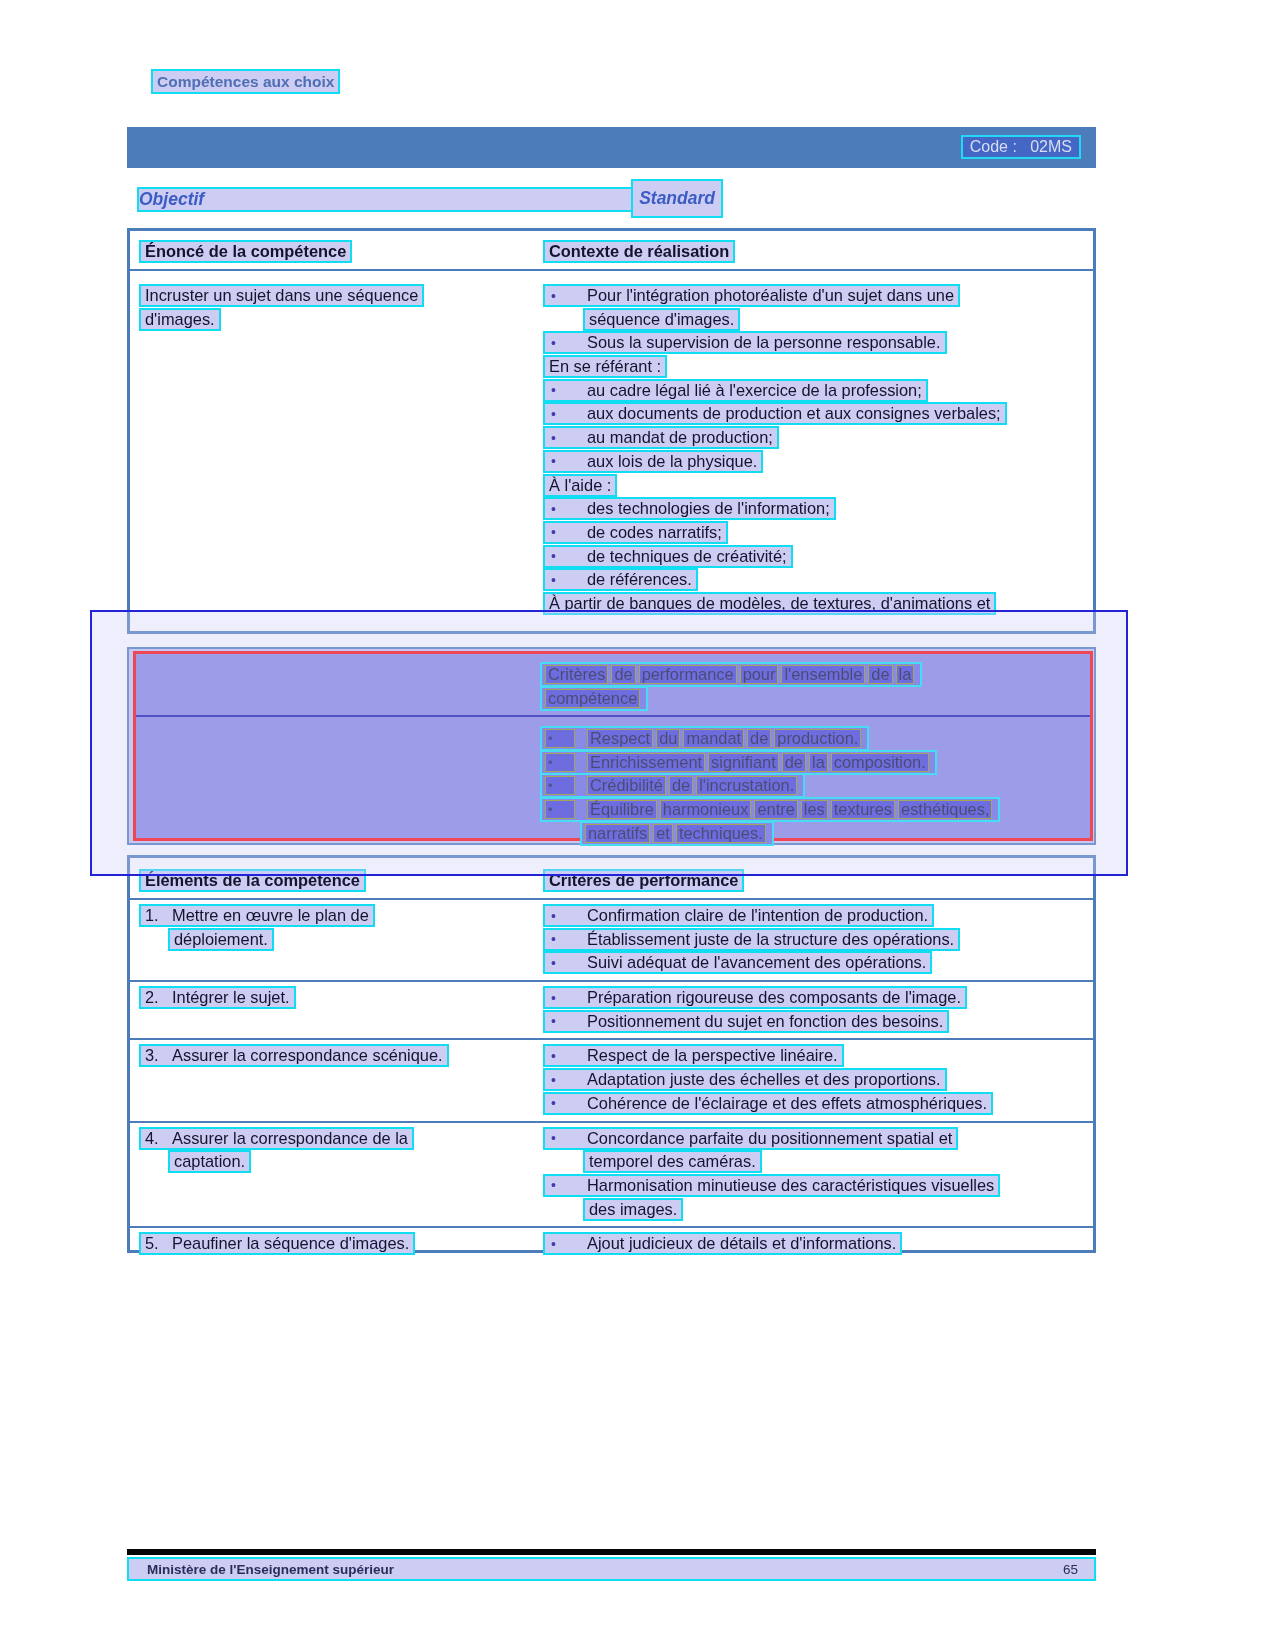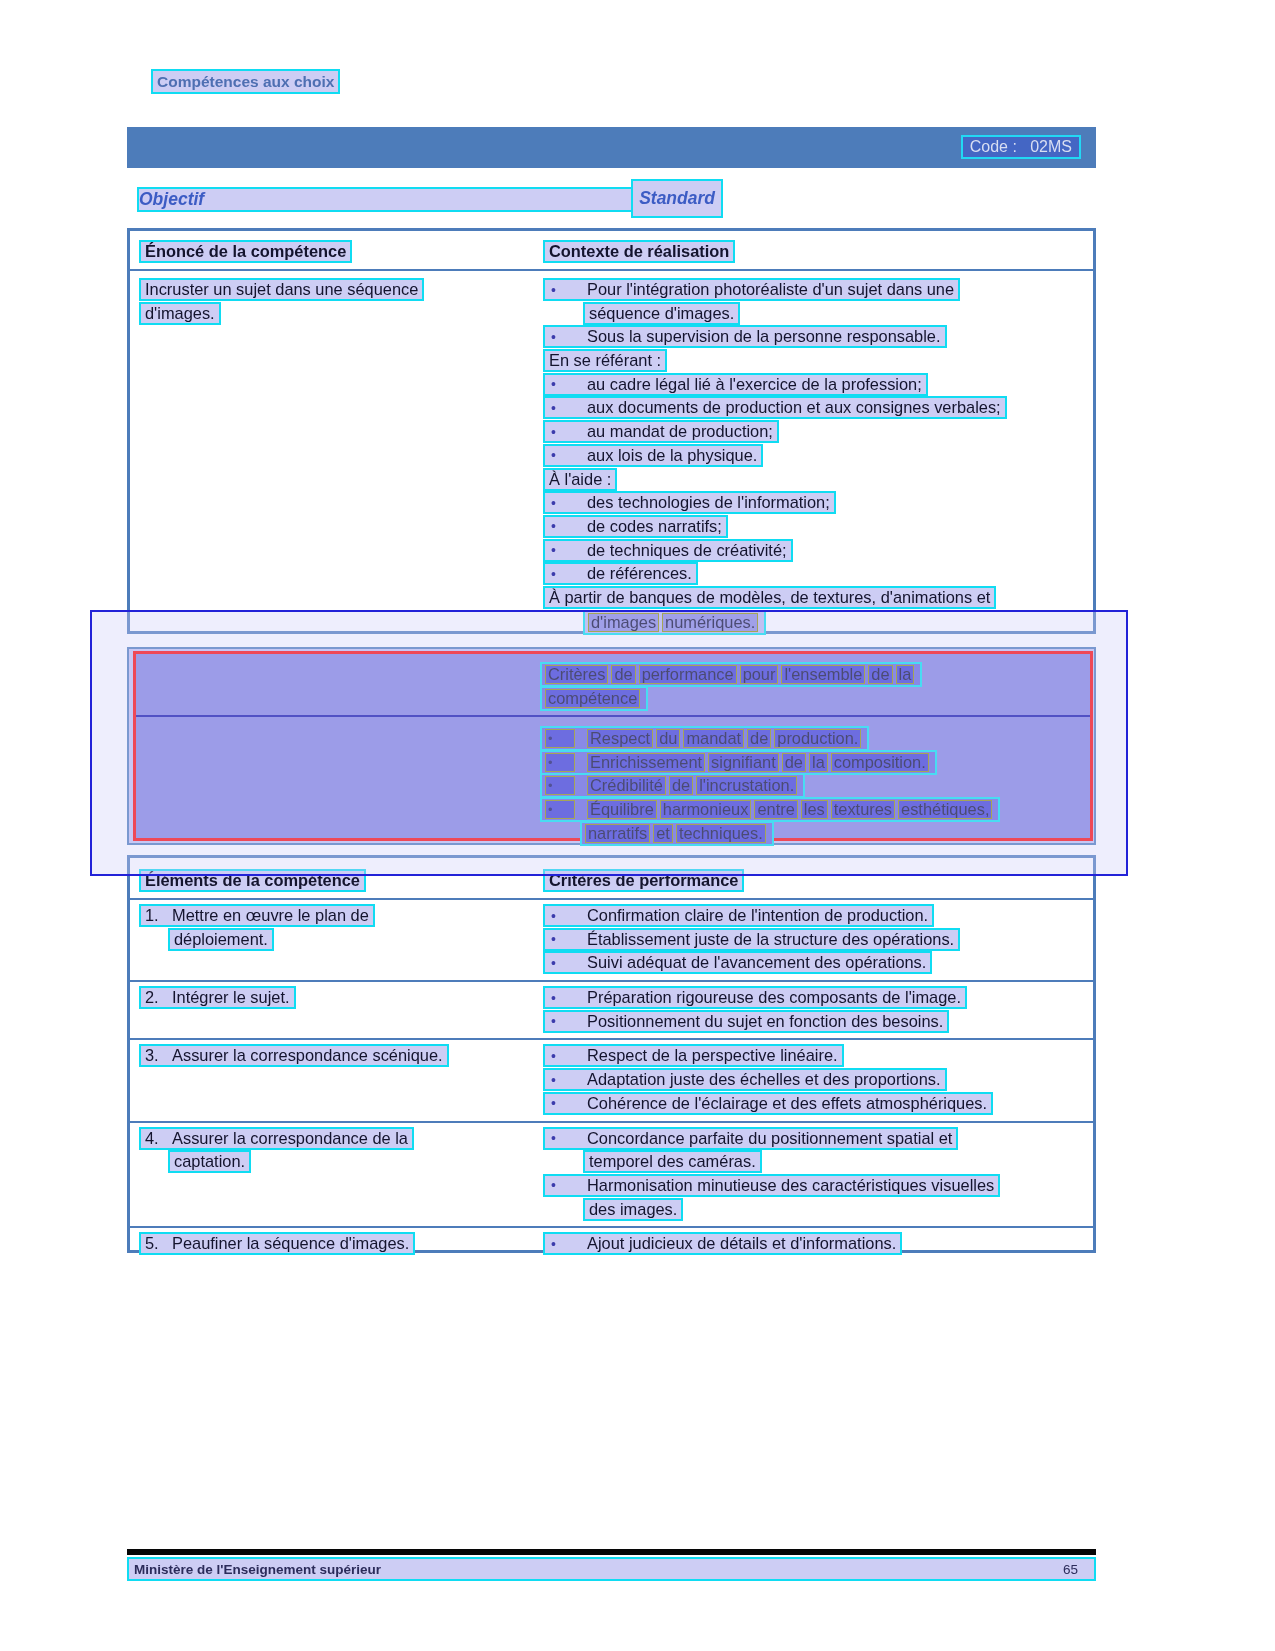--- a/index.html
+++ b/index.html
@@ -25,21 +25,21 @@
              border:2px solid #10dcf2;box-sizing:border-box;display:flex;align-items:center;
              justify-content:space-between;}
   .ital{font-style:italic;font-weight:bold;color:#3c5cc4;font-size:17.5px;padding-left:0;}
   .standardbox{border:2px solid #10dcf2;background:#cdcdf4;height:39px;margin:-2px -2px 0 0;
                display:flex;align-items:center;padding:0 6px;box-sizing:border-box;}
 
   .t1{position:absolute;left:127px;top:228px;width:969px;height:406px;border:3px solid #4d7cba;
       box-sizing:border-box;background:#fff;}
   .t1h{display:flex;padding:9px 0 0 9px;height:40px;box-sizing:border-box;border-bottom:2px solid #4d7cba;}
   .t1h .c1{width:404px;}
-  .t1body{display:flex;padding-top:7px;justify-content:center;}
+  .t1body{display:flex;padding-top:13px;justify-content:center;}
   .t1left{flex:0 0 413px;padding-left:9px;box-sizing:border-box;}
   .t1right{flex:1;}
 
   
   .overlay{position:absolute;left:90px;top:610px;width:1038px;height:266px;
            background:rgba(205,205,248,0.35);border:2px solid #2222d8;box-sizing:border-box;
            z-index:6;pointer-events:none;}
 
   
   .crit{position:absolute;left:127px;top:647px;width:969px;height:198px;border:2px solid #4d7cba;
@@ -68,21 +68,21 @@
   .t2row{display:flex;padding:4px 0 5px 0;}
   .t2row + .t2row{border-top:2px solid #4d7cba;}
   .t2left{flex:0 0 413px;padding-left:9px;box-sizing:border-box;}
   .t2right{flex:1;}
   .num{display:inline-block;width:27px;}
   .ln.cont .hl{margin-left:29px;}
 
   .frule{position:absolute;left:127px;top:1549px;width:969px;height:6px;background:#060606;}
   .fbox{position:absolute;left:127px;top:1557px;width:969px;height:24px;background:#cdcdf4;
         border:2px solid #10dcf2;box-sizing:border-box;display:flex;justify-content:space-between;
-        align-items:center;padding:0 16px 0 5px;font-size:13.5px;color:#2c2c5a;}
+        align-items:center;padding:0 16px 0 18px;font-size:13.5px;color:#2c2c5a;}
   .fmin{font-weight:bold;}
 </style>
 </head>
 <body>
 
 <div class="page">
 
   <div class="toplabel">
     <span class="hl"><span>Compétences aux choix</span></span>
   </div>
@@ -116,23 +116,20 @@
         <div class="ln"><span class="hl"><span class="b">•</span><span>au cadre légal lié à l'exercice de la profession;</span></span></div>
         <div class="ln"><span class="hl"><span class="b">•</span><span>aux documents de production et aux consignes verbales;</span></span></div>
         <div class="ln"><span class="hl"><span class="b">•</span><span>au mandat de production;</span></span></div>
         <div class="ln"><span class="hl"><span class="b">•</span><span>aux lois de la physique.</span></span></div>
         <div class="ln"><span class="hl"><span>À l'aide :</span></span></div>
         <div class="ln"><span class="hl"><span class="b">•</span><span>des technologies de l'information;</span></span></div>
         <div class="ln"><span class="hl"><span class="b">•</span><span>de codes narratifs;</span></span></div>
         <div class="ln"><span class="hl"><span class="b">•</span><span>de techniques de créativité;</span></span></div>
         <div class="ln"><span class="hl"><span class="b">•</span><span>de références.</span></span></div>
         <div class="ln"><span class="hl"><span>À partir de banques de modèles, de textures, d'animations et</span></span></div>
-        <div class="ln ind"><span class="wline light">
-              <span class="wtext"><span class="w">d'images</span><span class="w">numériques.</span></span>
-            </span></div>
       </div>
     </div>
   </div>
 
   <div class="crit">
     <div class="redbox">
       <div class="crit-title">
         <div class="ln"><span class="wline">
               <span class="wtext"><span class="w">Critères</span><span class="w">de</span><span class="w">performance</span><span class="w">pour</span><span class="w">l'ensemble</span><span class="w">de</span><span class="w">la</span></span>
             </span></div>

